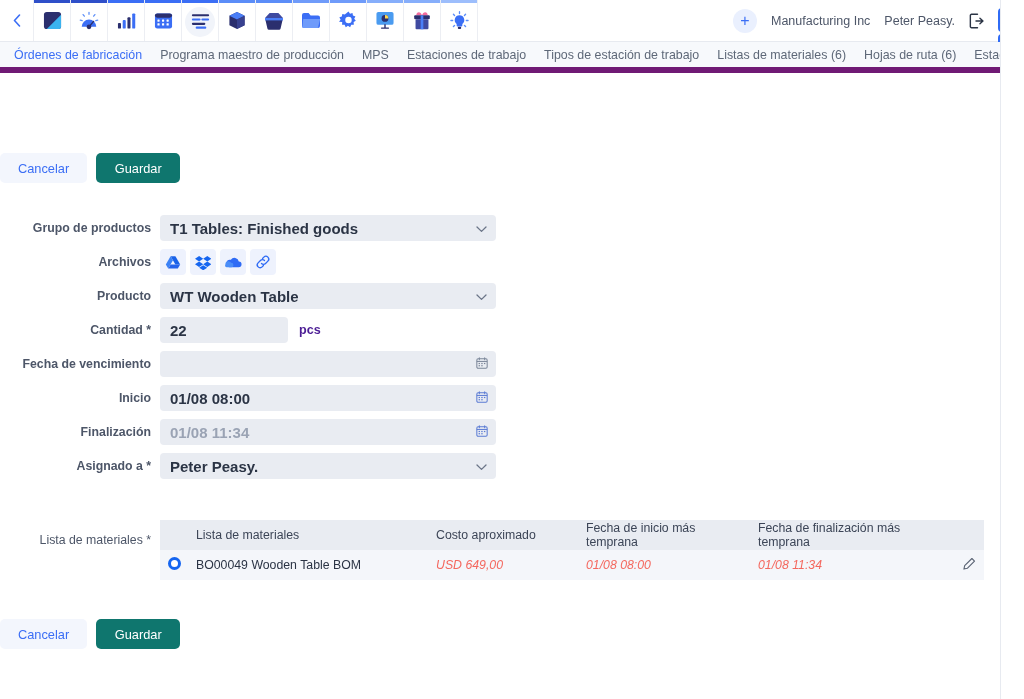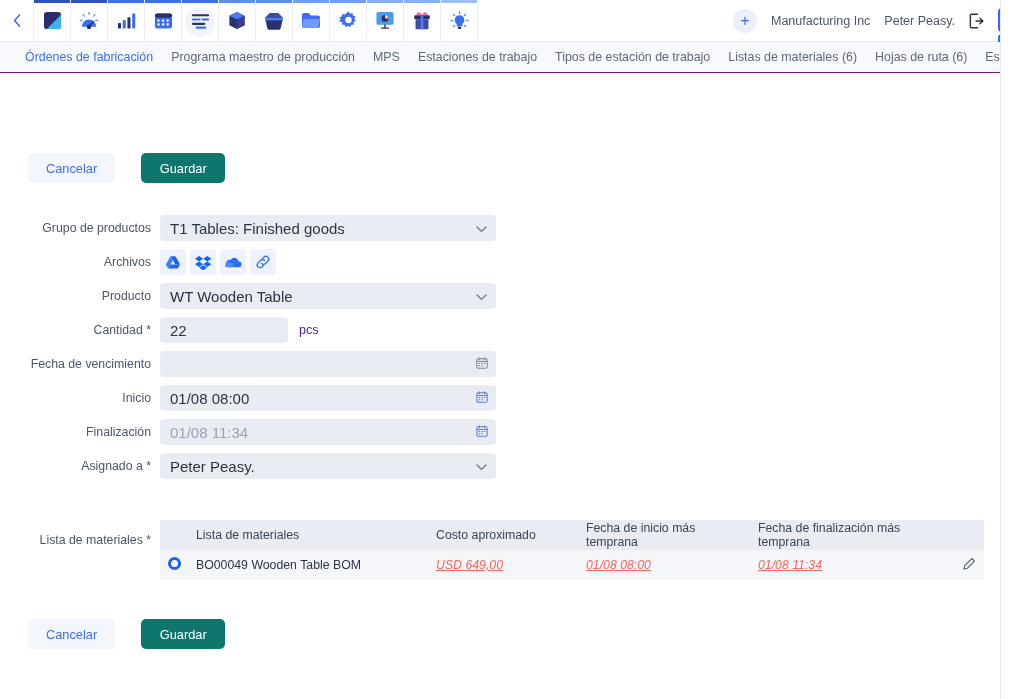--- a/index.html
+++ b/index.html
@@ -75,55 +75,55 @@
     background: #2f6bf5; border-radius: 4px;
     display: flex; align-items: center; justify-content: center; cursor: pointer;
   }
   .edge-btn.b1 { top: 8px; }
   .edge-btn.b2 { top: 34px; }
 
   
   .tabbar {
     position: absolute; top: 42px; left: 0; width: 1000px; height: 31px;
     background: #f7f9fc;
-    border-bottom: 1px solid #701a75;
+    border-bottom: 6px solid #701a75;
     display: flex; align-items: center; gap: 0px;
-    padding-left: 25px; font-size: 12.4px;
+    padding-left: 14px; font-size: 12.4px;
     overflow: hidden; white-space: nowrap;
   }
   .tabbar .tab { color: #5e6878; padding: 0 9px 0 0; margin-right: 9px; cursor: pointer; }
   .tabbar .tab.active { color: #3b6ef5; }
 
   
   .right-gutter {
     position: absolute; top: 0; right: 0; width: 24px; height: 699px;
     background: #ffffff; border-left: 1px solid #e7eaf0;
   }
 
   
   .content { position: absolute; top: 73px; left: 0; width: 1000px; height: 626px; background: #fff; }
 
   .page-title {
     position: absolute; top: 25px; left: 12px;
     font-size: 21px; color: #1f2633; letter-spacing: -0.1px;
   }
 
-  .btn-row { position: absolute; left: 28px; display: flex; gap: 26px; }
+  .btn-row { position: absolute; left: 0; display: flex; gap: 9px; }
   .btn-row.top { top: 80px; }
   .btn-row.bottom { top: 546px; }
   .btn {
     height: 30px; border-radius: 5px; border: none;
     font-size: 12.8px; font-family: inherit; cursor: pointer;
     padding: 0 18px; display: flex; align-items: center; justify-content: center;
   }
   .btn.cancel { background: #f3f6fd; color: #3b6ef5; min-width: 82px; }
   .btn.save { background: #0f766e; color: #fff; min-width: 84px; }
 
   
-  .form { position: absolute; top: 142px; left: 0; width: 1000px; }
+  .form { position: absolute; top: 142px; left: 0; width: 1000px; font-weight: bold; }
   .frow { display: flex; align-items: center; margin-bottom: 8px; height: 26px; }
   .flabel {
     width: 160px; text-align: right; padding-right: 9px;
     font-size: 12.3px; color: #4d5668; white-space: nowrap;
   }
   .fctrl { position: relative; }
   .finput {
     width: 336px; height: 26px; background: #e9ecf2; border-radius: 4px;
     display: flex; align-items: center; padding: 0 24px 0 10px;
     font-size: 15px; color: #2b3445; cursor: pointer;
@@ -151,21 +151,21 @@
   }
   table.bom { border-collapse: collapse; width: 824px; table-layout: fixed; }
   table.bom thead th {
     background: #e9ecf2; font-weight: normal; text-align: left;
     font-size: 12.3px; color: #3c4557; height: 30px; padding: 0 8px; vertical-align: middle;
   }
   table.bom tbody td {
     background: #f4f6fa; height: 30px; padding: 0 8px;
     font-size: 12.3px; vertical-align: middle;
   }
-  table.bom tbody td.redi { color: #f4685f; font-style: italic; text-decoration: underline; }
+  table.bom tbody td.redi { color: #f4685f; font-style: italic; }
   .col-radio { width: 28px; }
   .col-name { width: 240px; }
   .col-cost { width: 150px; }
   .col-start { width: 172px; }
   .col-end { width: 200px; }
   .col-edit { width: 34px; text-align: right; }
   .radio {
     width: 13px; height: 13px; border-radius: 50%;
     border: 3.2px solid #1565f0; background: #fff; display: inline-block;
     cursor: pointer;

